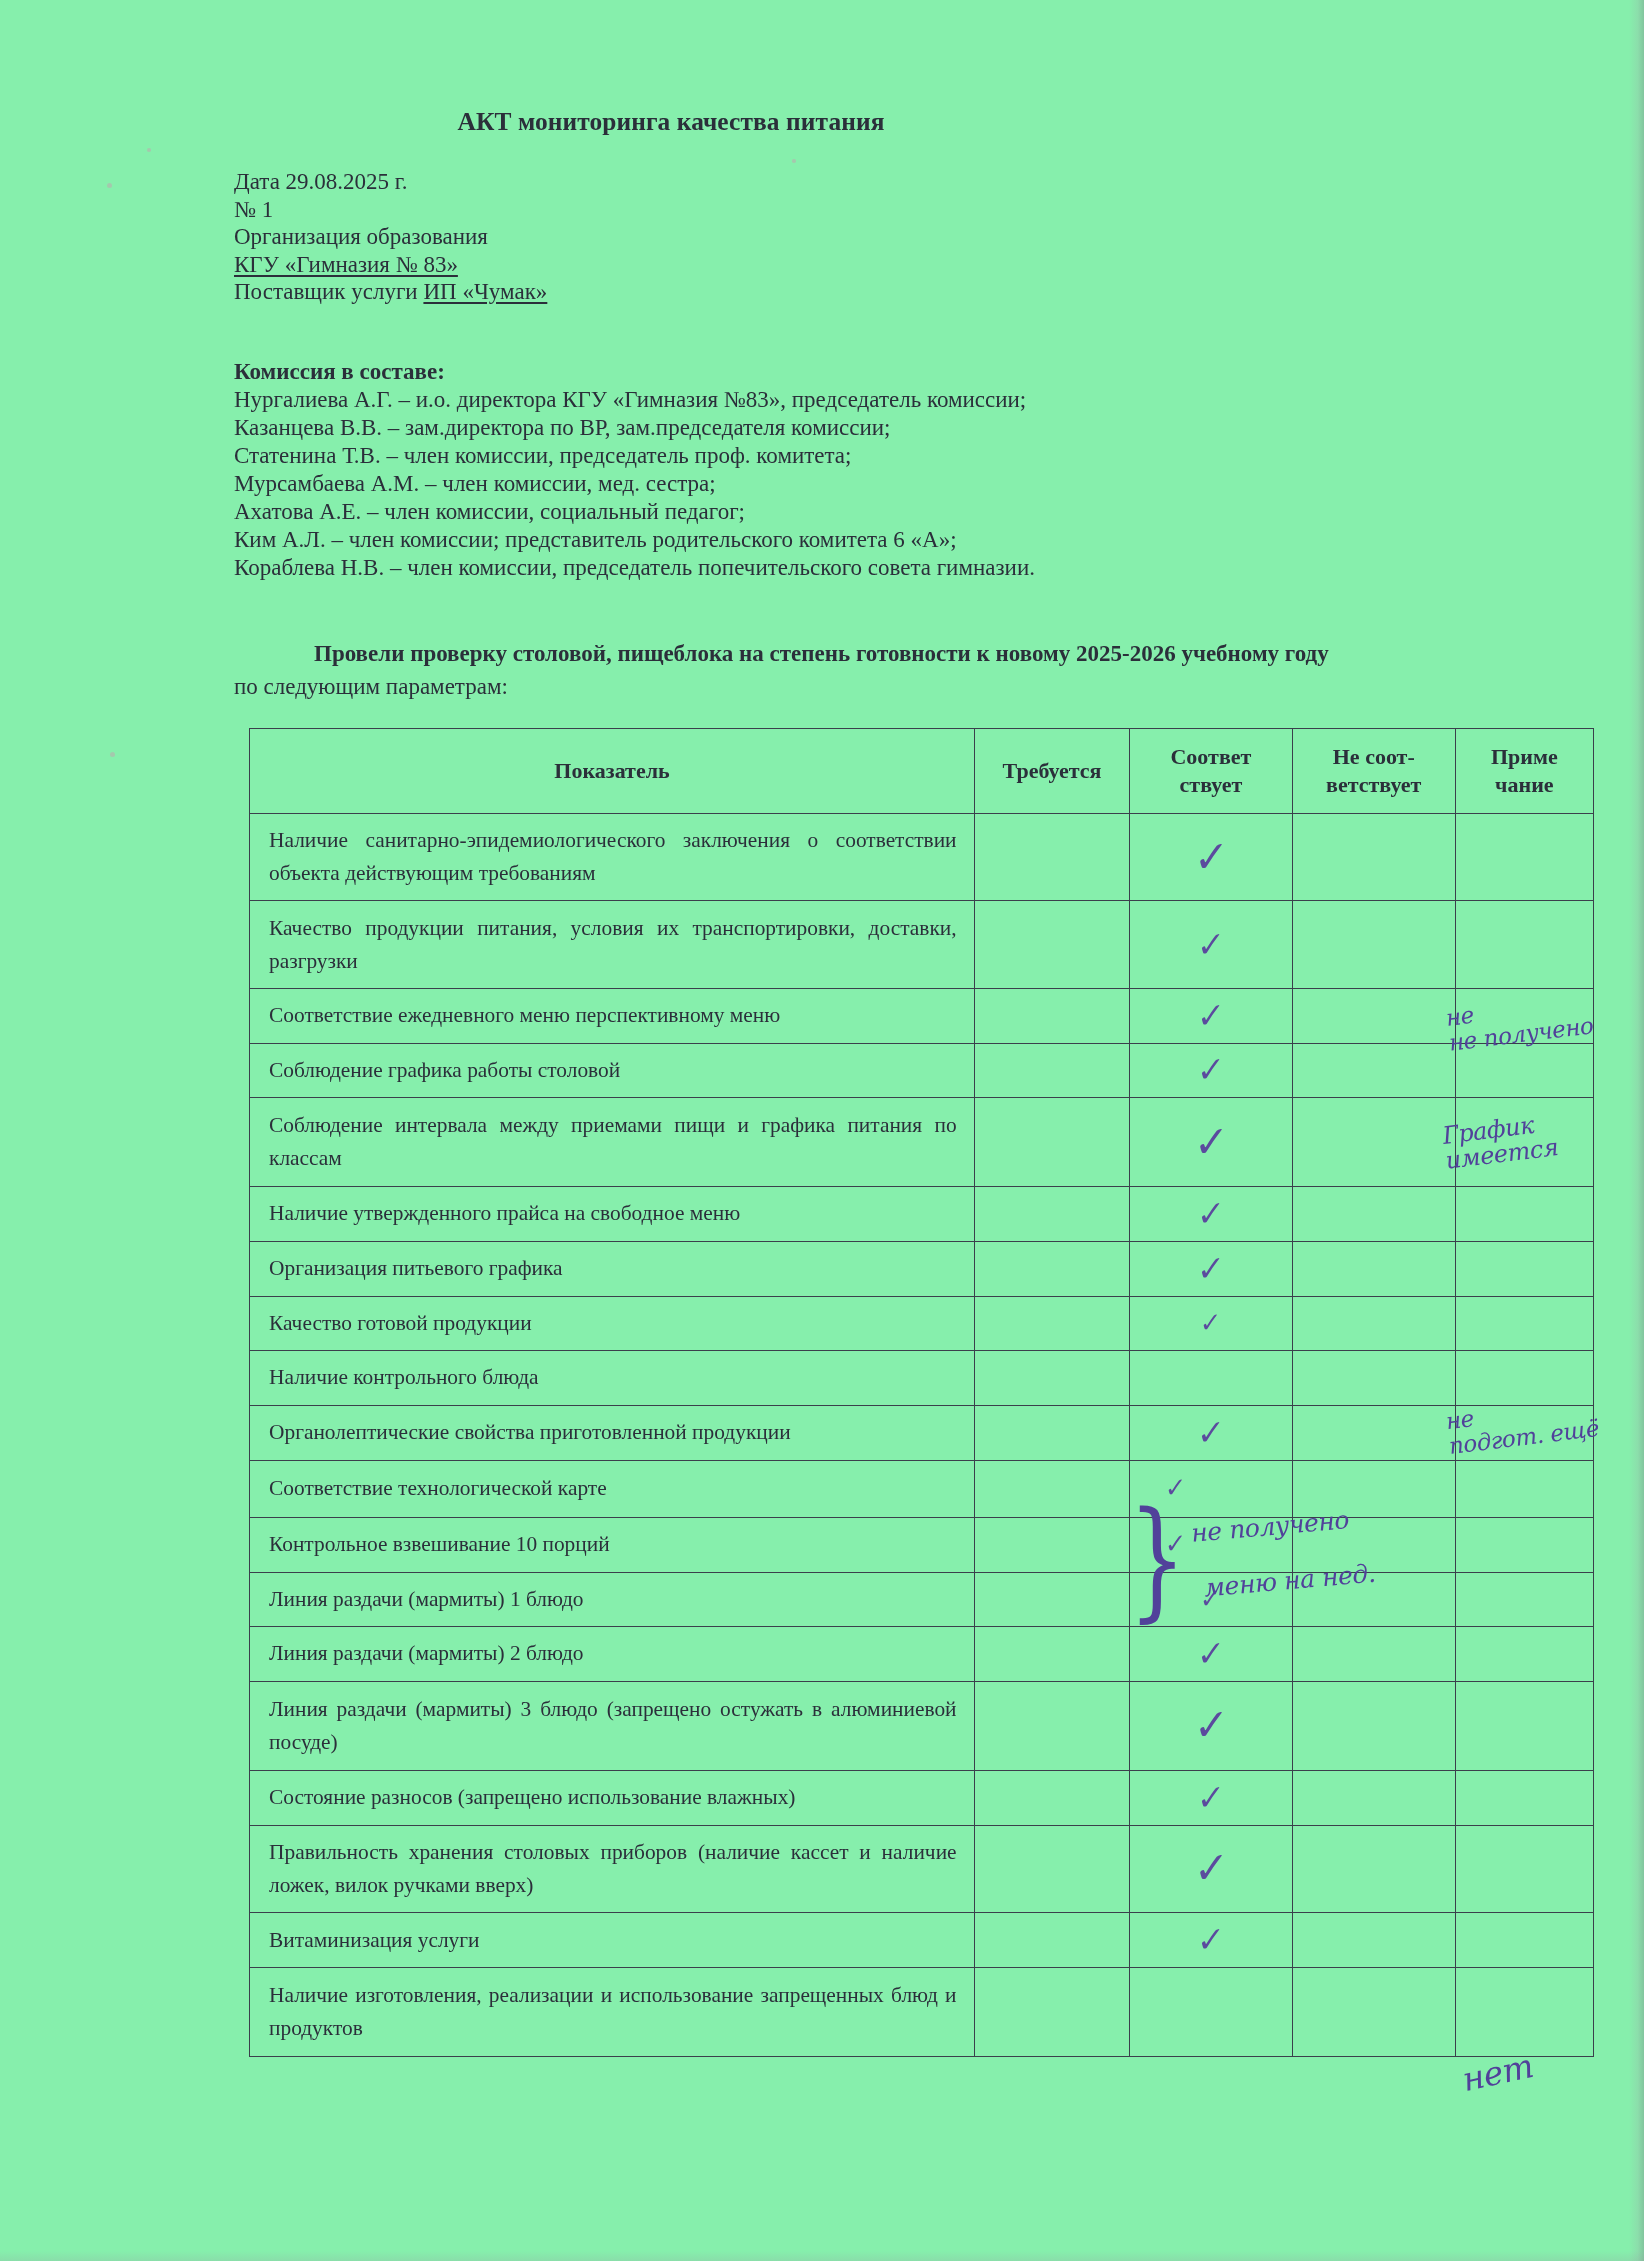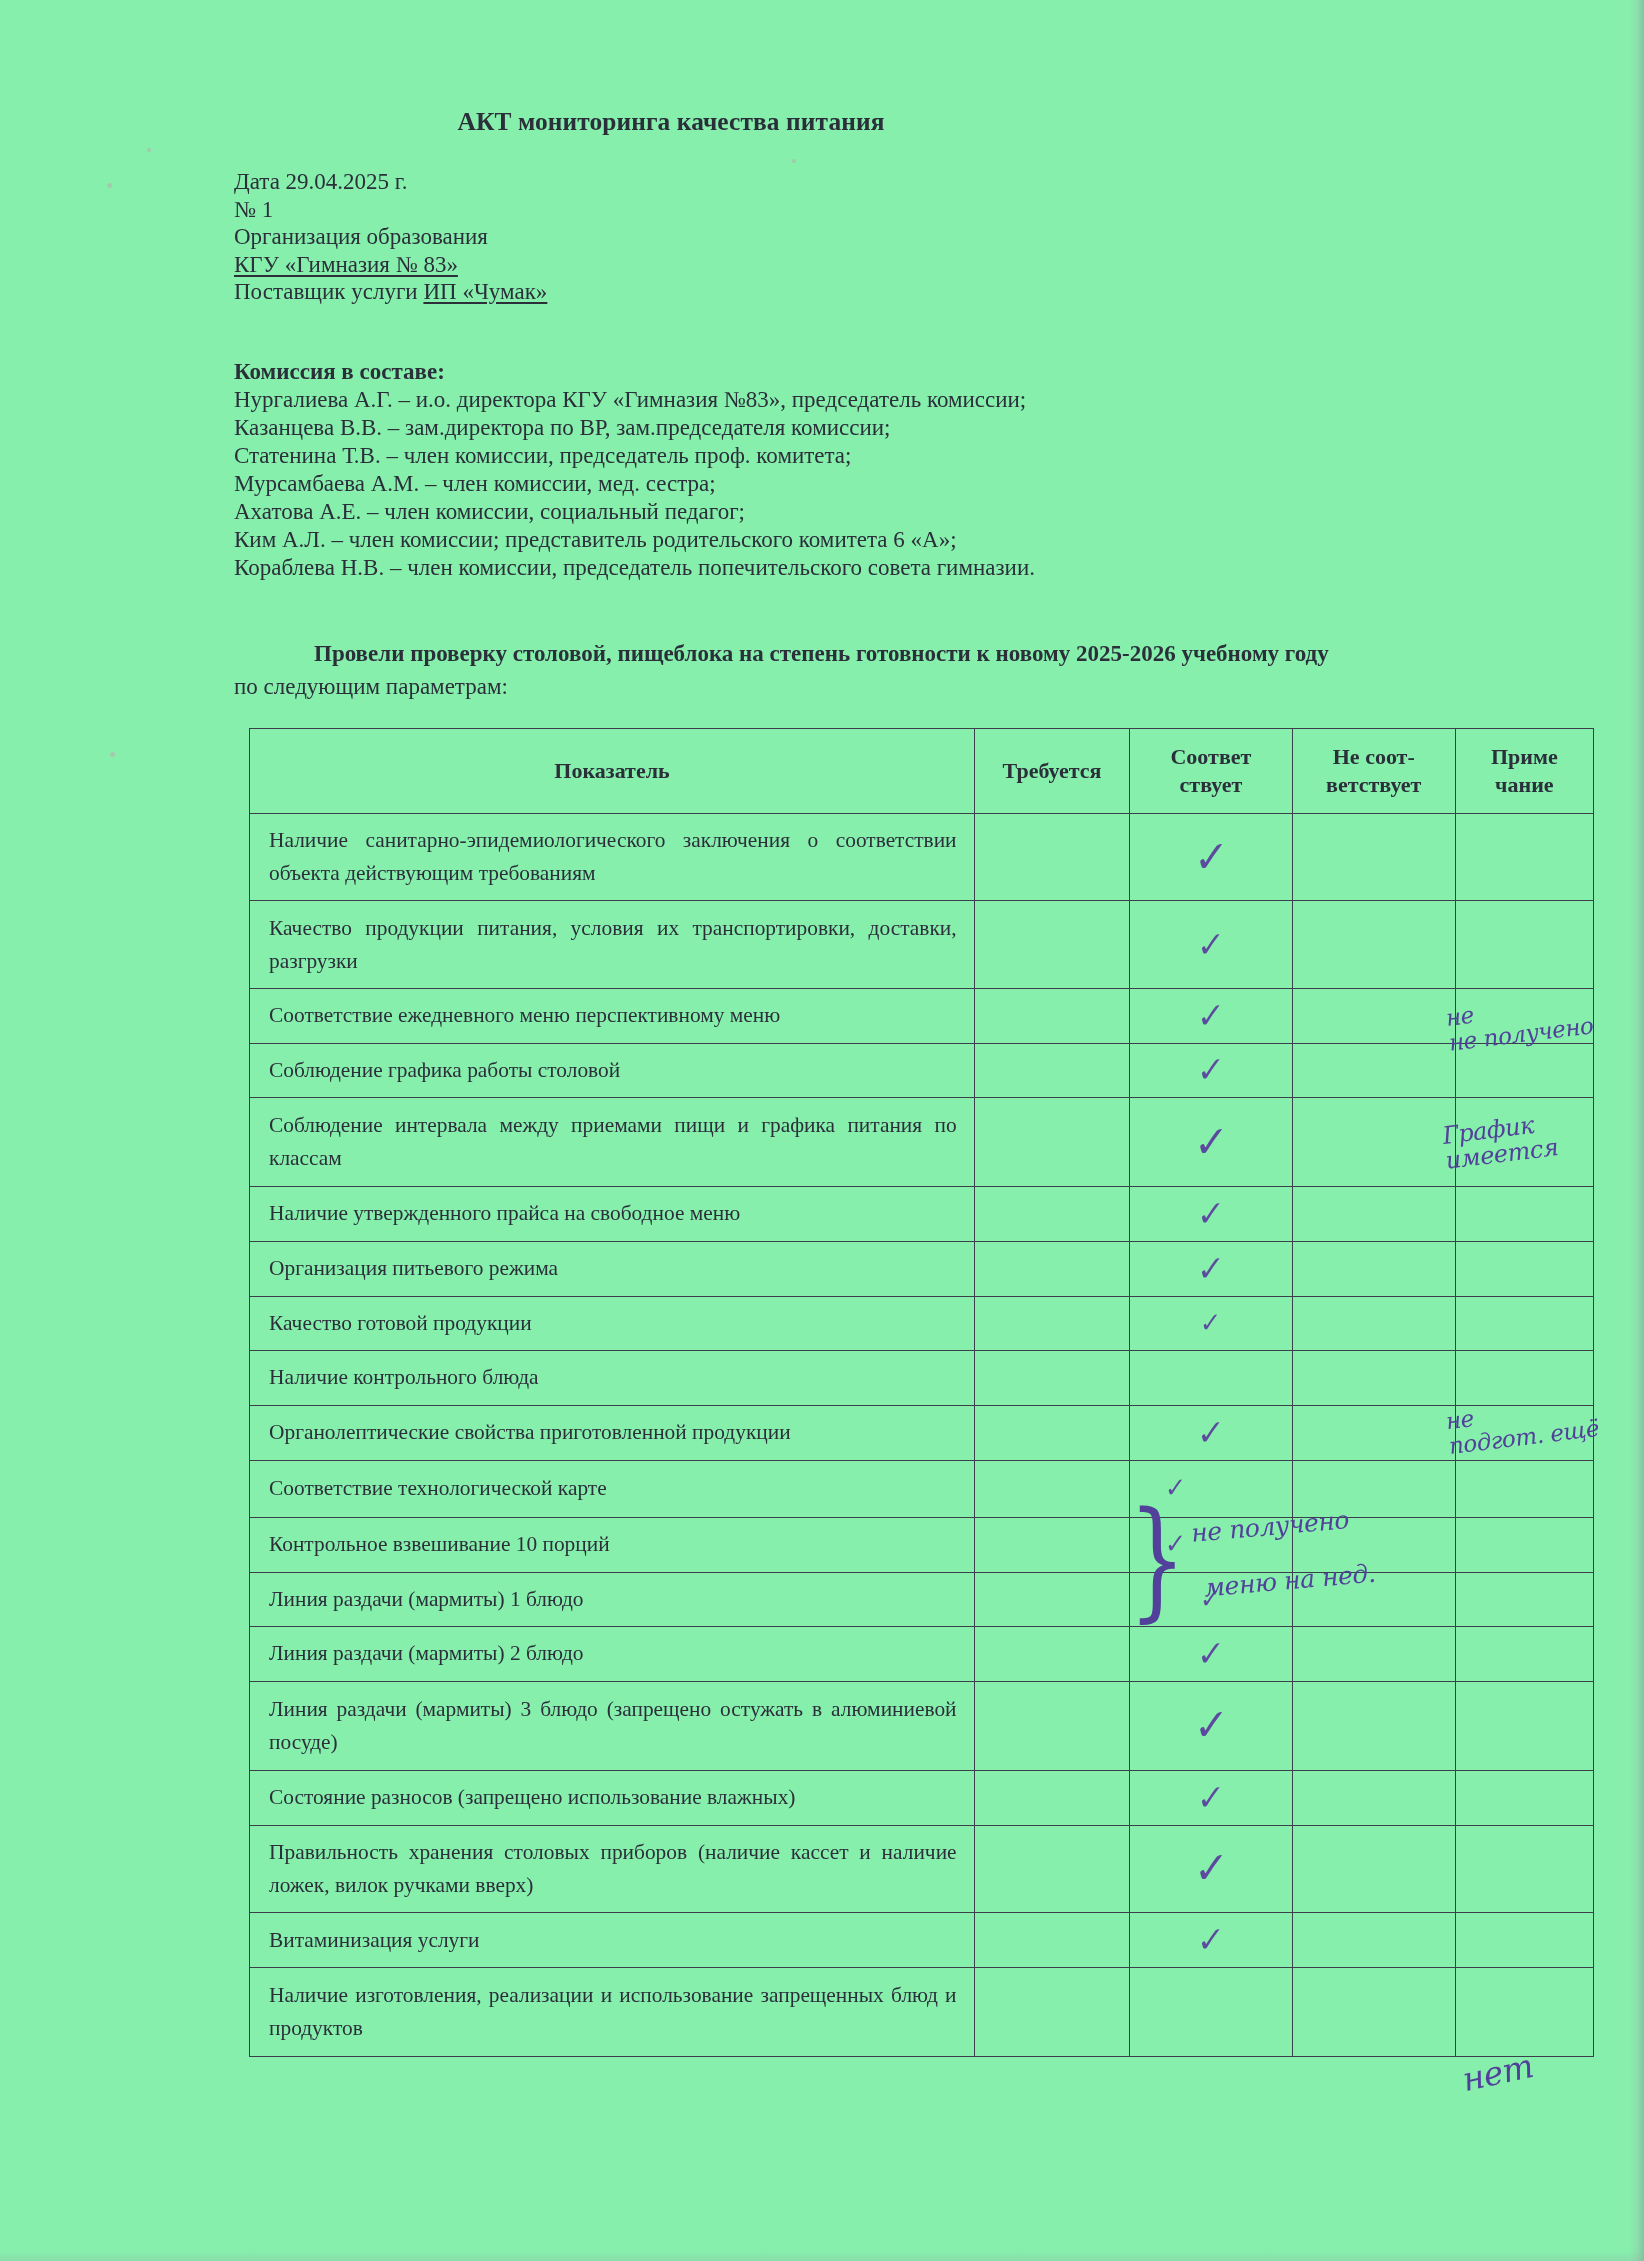--- a/index.html
+++ b/index.html
@@ -196,21 +196,21 @@
   <div class="scan-edge-right"></div>
   <div class="scan-edge-bottom"></div>
   <div class="speckle" style="left:107px; top:183px; width:5.1px; height:5.1px;"></div>
   <div class="speckle" style="left:110px; top:752px; width:5.1px; height:5.1px;"></div>
   <div class="speckle" style="left:147px; top:148px; width:3.6px; height:3.6px;"></div>
   <div class="speckle" style="left:792px; top:159px; width:3.6px; height:3.6px;"></div>
 
   <div class="doc-title">АКТ мониторинга качества питания</div>
 
   <div class="meta-block">
-    <div class="meta-line">Дата 29.04.2025 г.</div>
+    <div class="meta-line">Дата 29.08.2025 г.</div>
     <div class="meta-line">№ 1</div>
     <div class="meta-line">Организация образования</div>
     <div class="meta-line"><span class="underline-txt">КГУ «Гимназия № 83»</span></div>
     <div class="meta-line"><span>Поставщик услуги</span> <span class="underline-txt">ИП «Чумак»</span></div>
   </div>
 
   <div class="commission">
     <div class="commission-title">Комиссия в составе:</div>
     <div class="commission-line">Нургалиева А.Г. – и.о. директора КГУ «Гимназия №83», председатель комиссии;</div>
     <div class="commission-line">Казанцева В.В. – зам.директора по ВР, зам.председателя комиссии;</div>
@@ -295,21 +295,21 @@
         <td>
             <div class="cell-text">Наличие утвержденного прайса на свободное меню</div>
           </td>
         <td></td>
         <td class="mark-cell"><span class="tick">✓</span></td>
         <td></td>
         <td></td>
       </tr>
       <tr style="height:55px;">
         <td>
-            <div class="cell-text">Организация питьевого режима</div>
+            <div class="cell-text">Организация питьевого графика</div>
           </td>
         <td></td>
         <td class="mark-cell"><span class="tick">✓</span></td>
         <td></td>
         <td></td>
       </tr>
       <tr style="height:54px;">
         <td>
             <div class="cell-text">Качество готовой продукции</div>
           </td>

